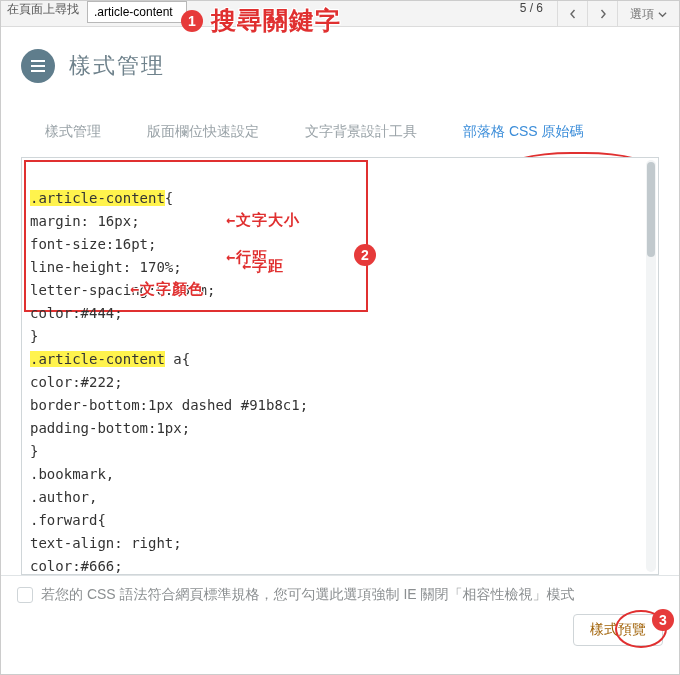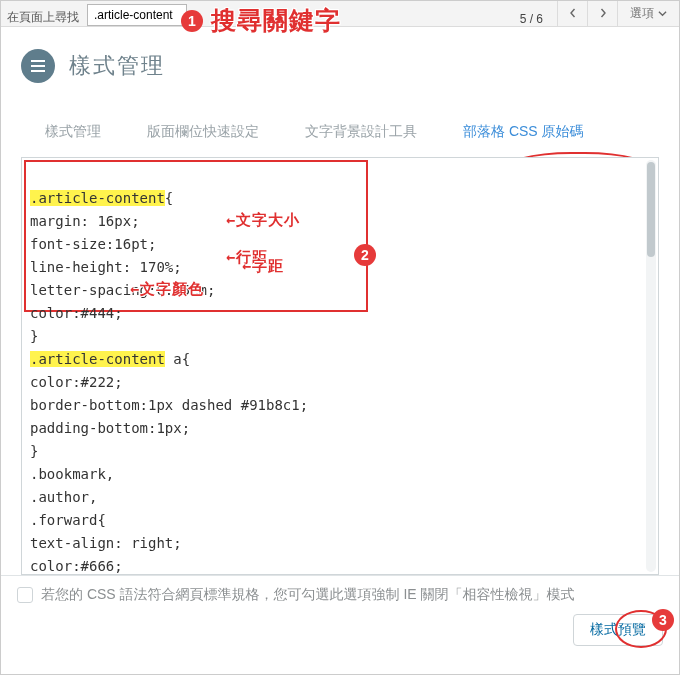--- a/index.html
+++ b/index.html
@@ -8,21 +8,21 @@
     background: #fff;
     width: 680px;
     height: 675px;
     overflow: hidden;
     border: 1px solid #ccc;
   }
 
   
   .findbar {
     display: flex;
-    align-items: flex-end;
+    align-items: flex-start;
     background: #f4f4f4;
     border-bottom: 1px solid #dcdcdc;
     height: 26px;
     font-size: 12px;
     color: #333;
   }
   .findbar-label { padding: 0 8px 0 6px; color: #555; }
   .findbar-input {
     width: 100px; height: 22px;
     border: 1px solid #b8b8b8; background: #fff;
@@ -136,21 +136,21 @@
     width: 16px; height: 16px; border: 1px solid #cfd5d8; border-radius: 3px;
     background: #fff;
   }
   .footer-row2 {
     display: flex; justify-content: flex-end; gap: 12px; margin-top: 10px;
     position: relative;
   }
   .btn {
     border: 1px solid #cfd5d8; border-radius: 4px;
     padding: 6px 16px; font-size: 14px; cursor: pointer;
-    background: #fff; color: #0369a1;
+    background: #fff; color: #a16207;
   }
   .btn.primary { background: #3ea9e0; color: #fff; border-color: #3ea9e0; }
   .save-circle {
     position: absolute;
     border: 2px solid #e03030; border-radius: 50%;
     width: 52px; height: 38px;
     right: -4px; top: -4px;
     pointer-events: none;
   }
 

